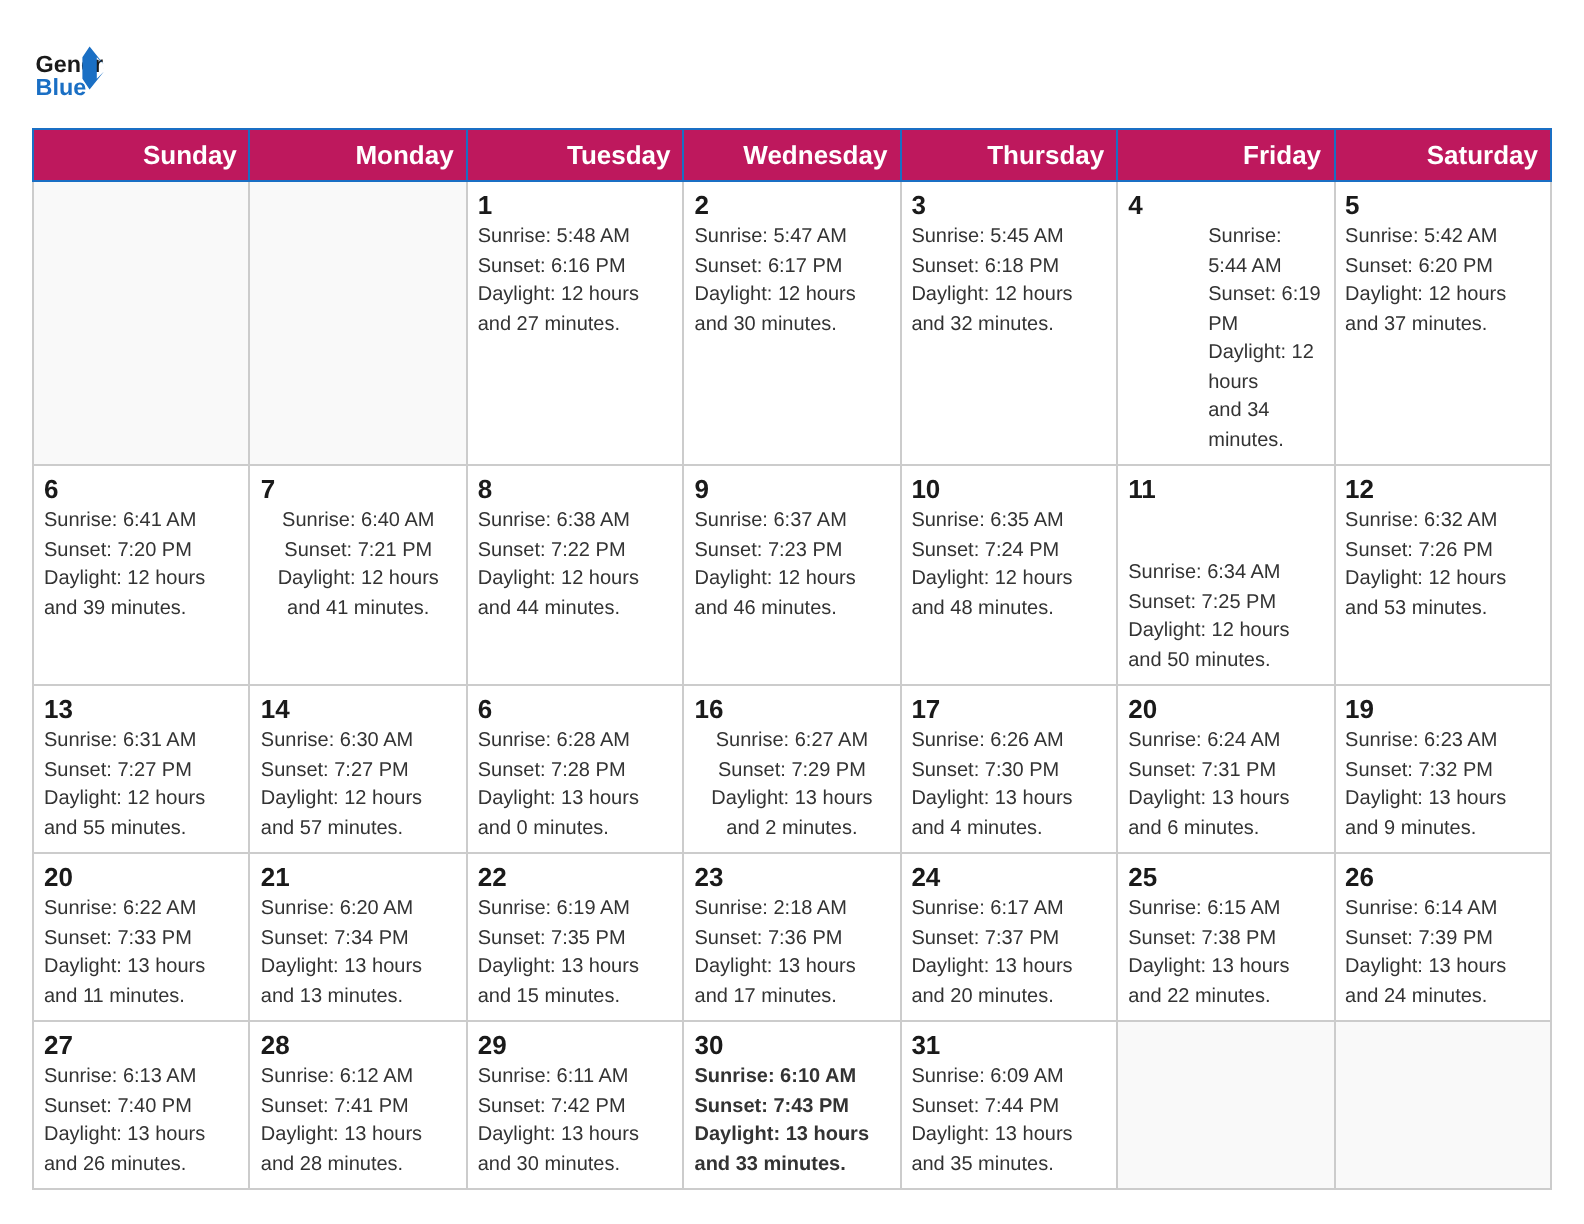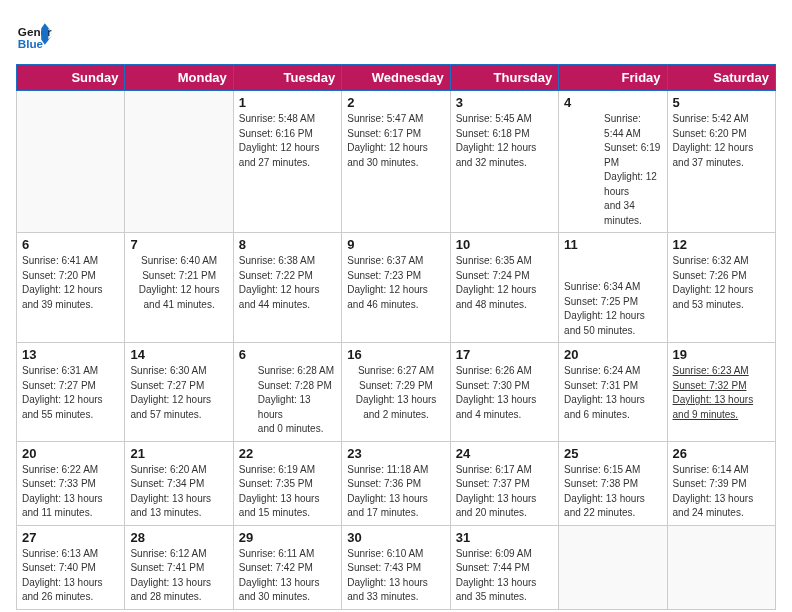--- a/index.html
+++ b/index.html
@@ -210,21 +210,21 @@
         </td>
         <td>
           <span class="day-num">14</span>
           <div class="day-info" style="white-space: pre-line;">Sunrise: 6:30 AM
 Sunset: 7:27 PM
 Daylight: 12 hours
 and 57 minutes.</div>
         </td>
         <td>
           <span class="day-num">6</span>
-          <div class="day-info" style="white-space: pre-line; margin-left: 19px;">Sunrise: 6:28 AM
+          <div class="day-info" style="white-space: pre-line;">Sunrise: 6:28 AM
 Sunset: 7:28 PM
 Daylight: 13 hours
 and 0 minutes.</div>
         </td>
         <td>
           <span class="day-num">16</span>
           <div class="day-info" style="white-space: pre-line; text-align: center;">Sunrise: 6:27 AM
 Sunset: 7:29 PM
 Daylight: 13 hours
 and 2 minutes.</div>
@@ -238,21 +238,21 @@
         </td>
         <td>
           <span class="day-num">20</span>
           <div class="day-info" style="white-space: pre-line;">Sunrise: 6:24 AM
 Sunset: 7:31 PM
 Daylight: 13 hours
 and 6 minutes.</div>
         </td>
         <td>
           <span class="day-num">19</span>
-          <div class="day-info" style="white-space: pre-line; text-decoration: underline;">Sunrise: 6:23 AM
+          <div class="day-info" style="white-space: pre-line;">Sunrise: 6:23 AM
 Sunset: 7:32 PM
 Daylight: 13 hours
 and 9 minutes.</div>
         </td>
       </tr>
       <tr class="week-row">
         <td>
           <span class="day-num">20</span>
           <div class="day-info" style="white-space: pre-line;">Sunrise: 6:22 AM
 Sunset: 7:33 PM
@@ -268,21 +268,21 @@
         </td>
         <td>
           <span class="day-num">22</span>
           <div class="day-info" style="white-space: pre-line;">Sunrise: 6:19 AM
 Sunset: 7:35 PM
 Daylight: 13 hours
 and 15 minutes.</div>
         </td>
         <td>
           <span class="day-num">23</span>
-          <div class="day-info" style="white-space: pre-line;">Sunrise: 11:18 AM
+          <div class="day-info" style="white-space: pre-line;">Sunrise: 2:18 AM
 Sunset: 7:36 PM
 Daylight: 13 hours
 and 17 minutes.</div>
         </td>
         <td>
           <span class="day-num">24</span>
           <div class="day-info" style="white-space: pre-line;">Sunrise: 6:17 AM
 Sunset: 7:37 PM
 Daylight: 13 hours
 and 20 minutes.</div>
@@ -319,21 +319,21 @@
         </td>
         <td>
           <span class="day-num">29</span>
           <div class="day-info" style="white-space: pre-line;">Sunrise: 6:11 AM
 Sunset: 7:42 PM
 Daylight: 13 hours
 and 30 minutes.</div>
         </td>
         <td>
           <span class="day-num">30</span>
-          <div class="day-info" style="white-space: pre-line;">Sunrise: 6:10 AM
+          <div class="day-info" style="white-space: pre-line; font-weight: bold;">Sunrise: 6:10 AM
 Sunset: 7:43 PM
 Daylight: 13 hours
 and 33 minutes.</div>
         </td>
         <td>
           <span class="day-num">31</span>
           <div class="day-info" style="white-space: pre-line;">Sunrise: 6:09 AM
 Sunset: 7:44 PM
 Daylight: 13 hours
 and 35 minutes.</div>

